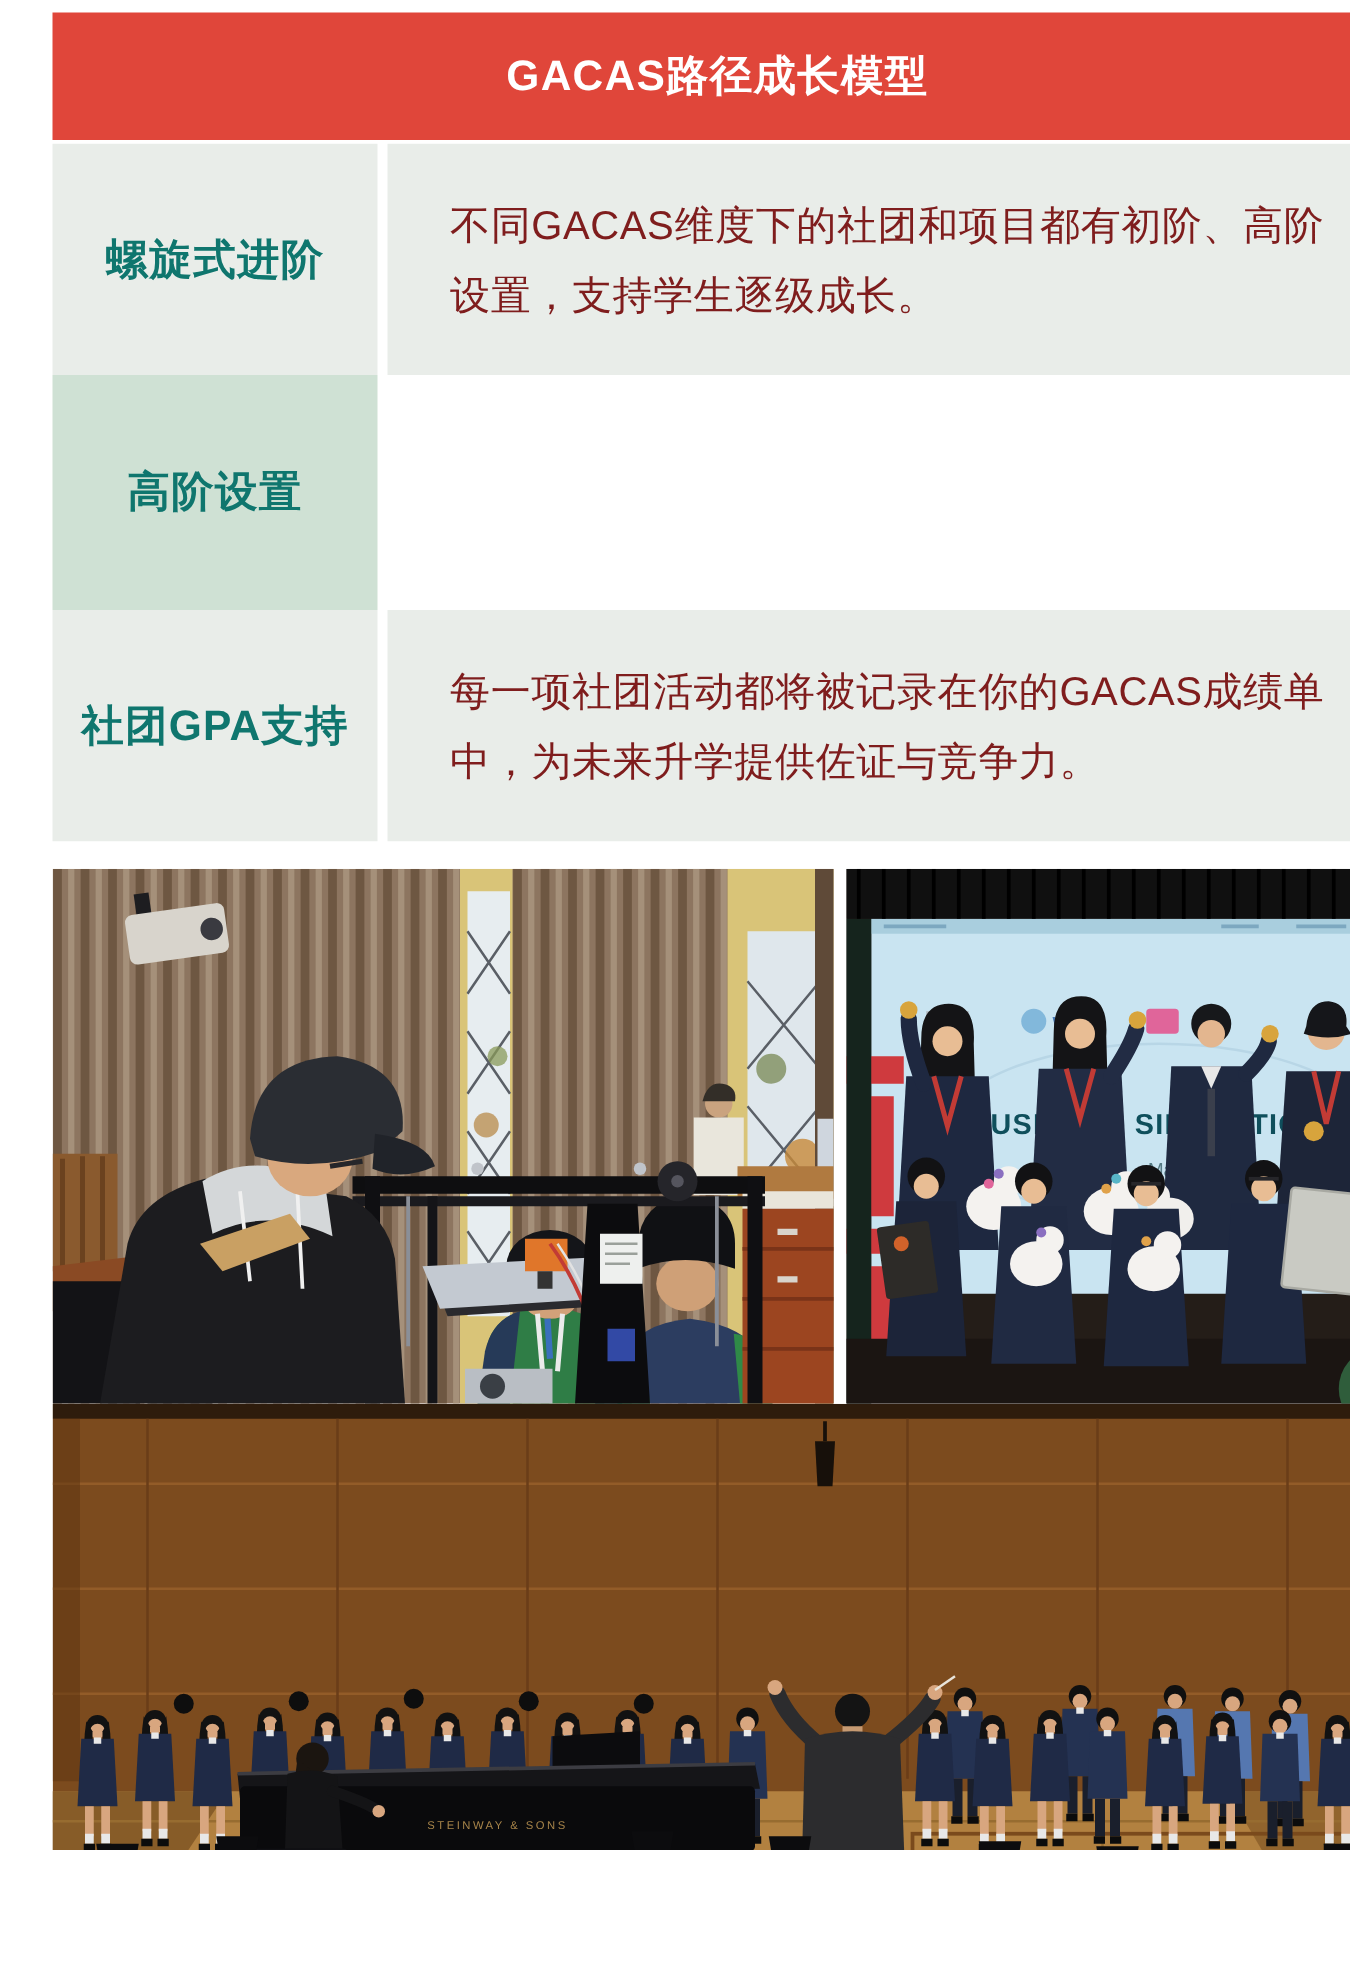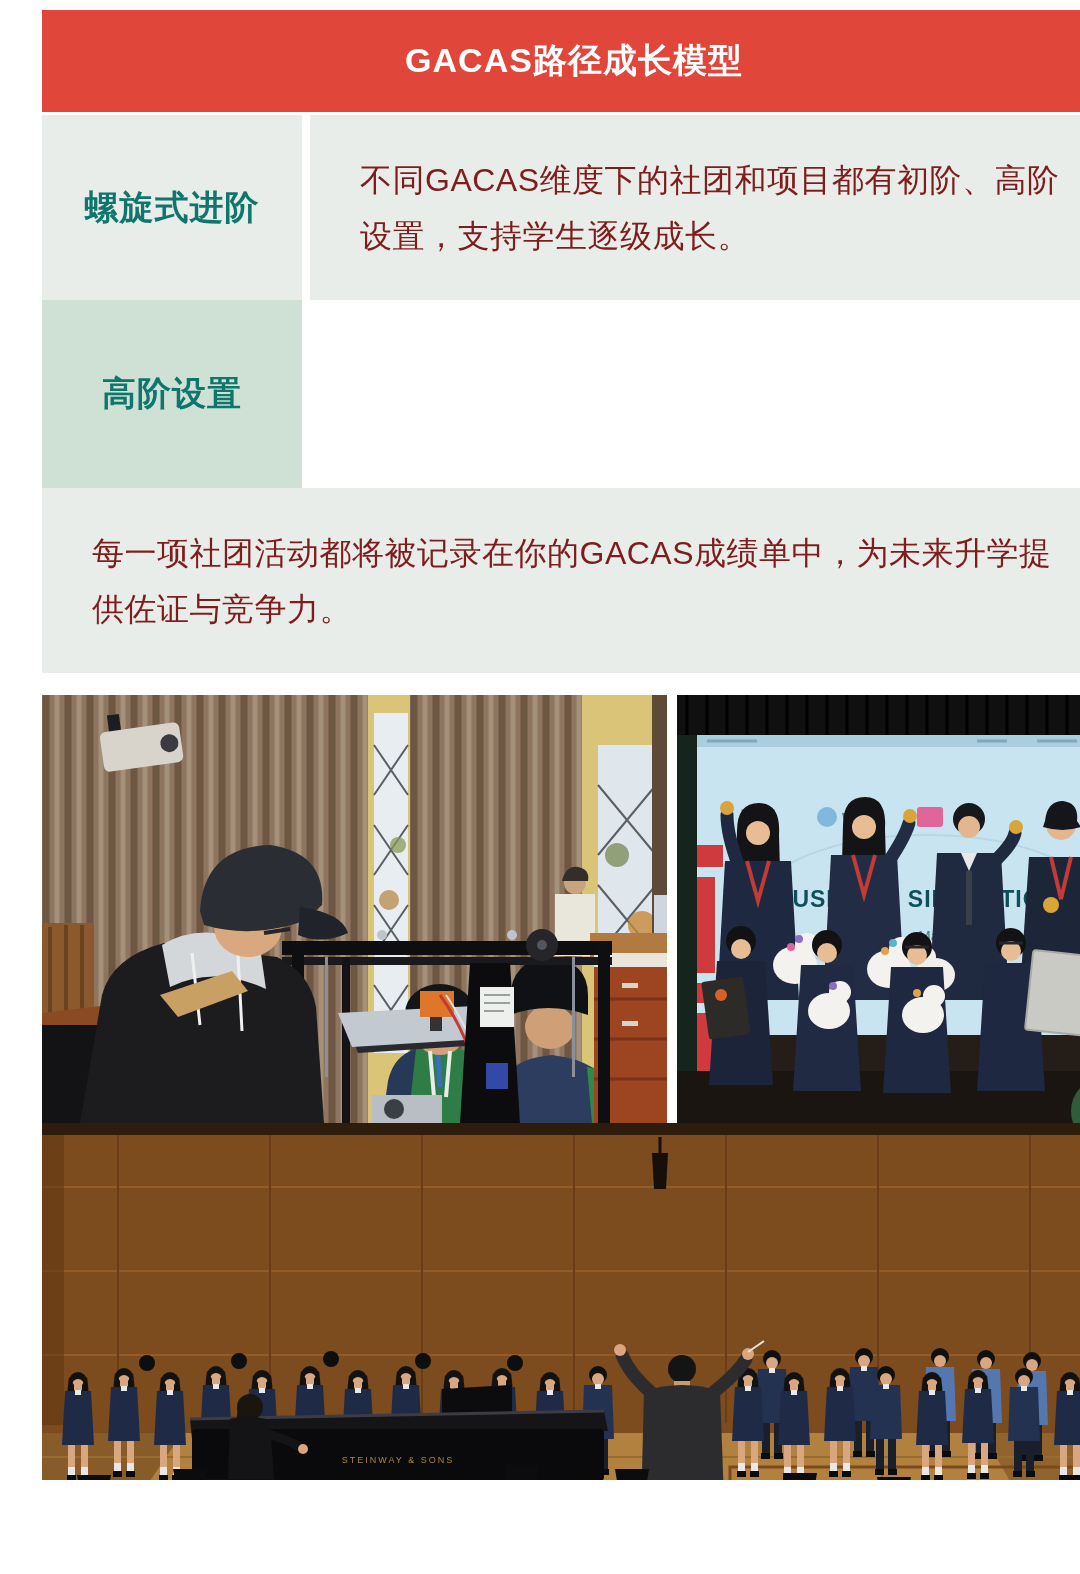--- a/index.html
+++ b/index.html
@@ -57,20 +57,21 @@
       <div class="t-row row-1 row-light">
         <div class="cell-label">螺旋式进阶</div>
         <div class="cell-text">
             <span>不同GACAS维度下的社团和项目都有初阶、高阶设置，支持学生逐级成长。</span>
           </div>
       </div>
       <div class="t-row row-2 row-mid">
         <div class="cell-label">高阶设置</div>
       </div>
       <div class="t-row row-3 row-light">
+        <div class="cell-label">社团GPA支持</div>
         <div class="cell-text">
             <span>每一项社团活动都将被记录在你的GACAS成绩单中，为未来升学提供佐证与竞争力。</span>
           </div>
       </div>
     </section>
 
     <section class="photo-row">
 
       <figure class="photo photo-a" aria-label="学生们围着3D打印机进行调试">
         <svg width="625" height="428" viewBox="0 0 625 428">

